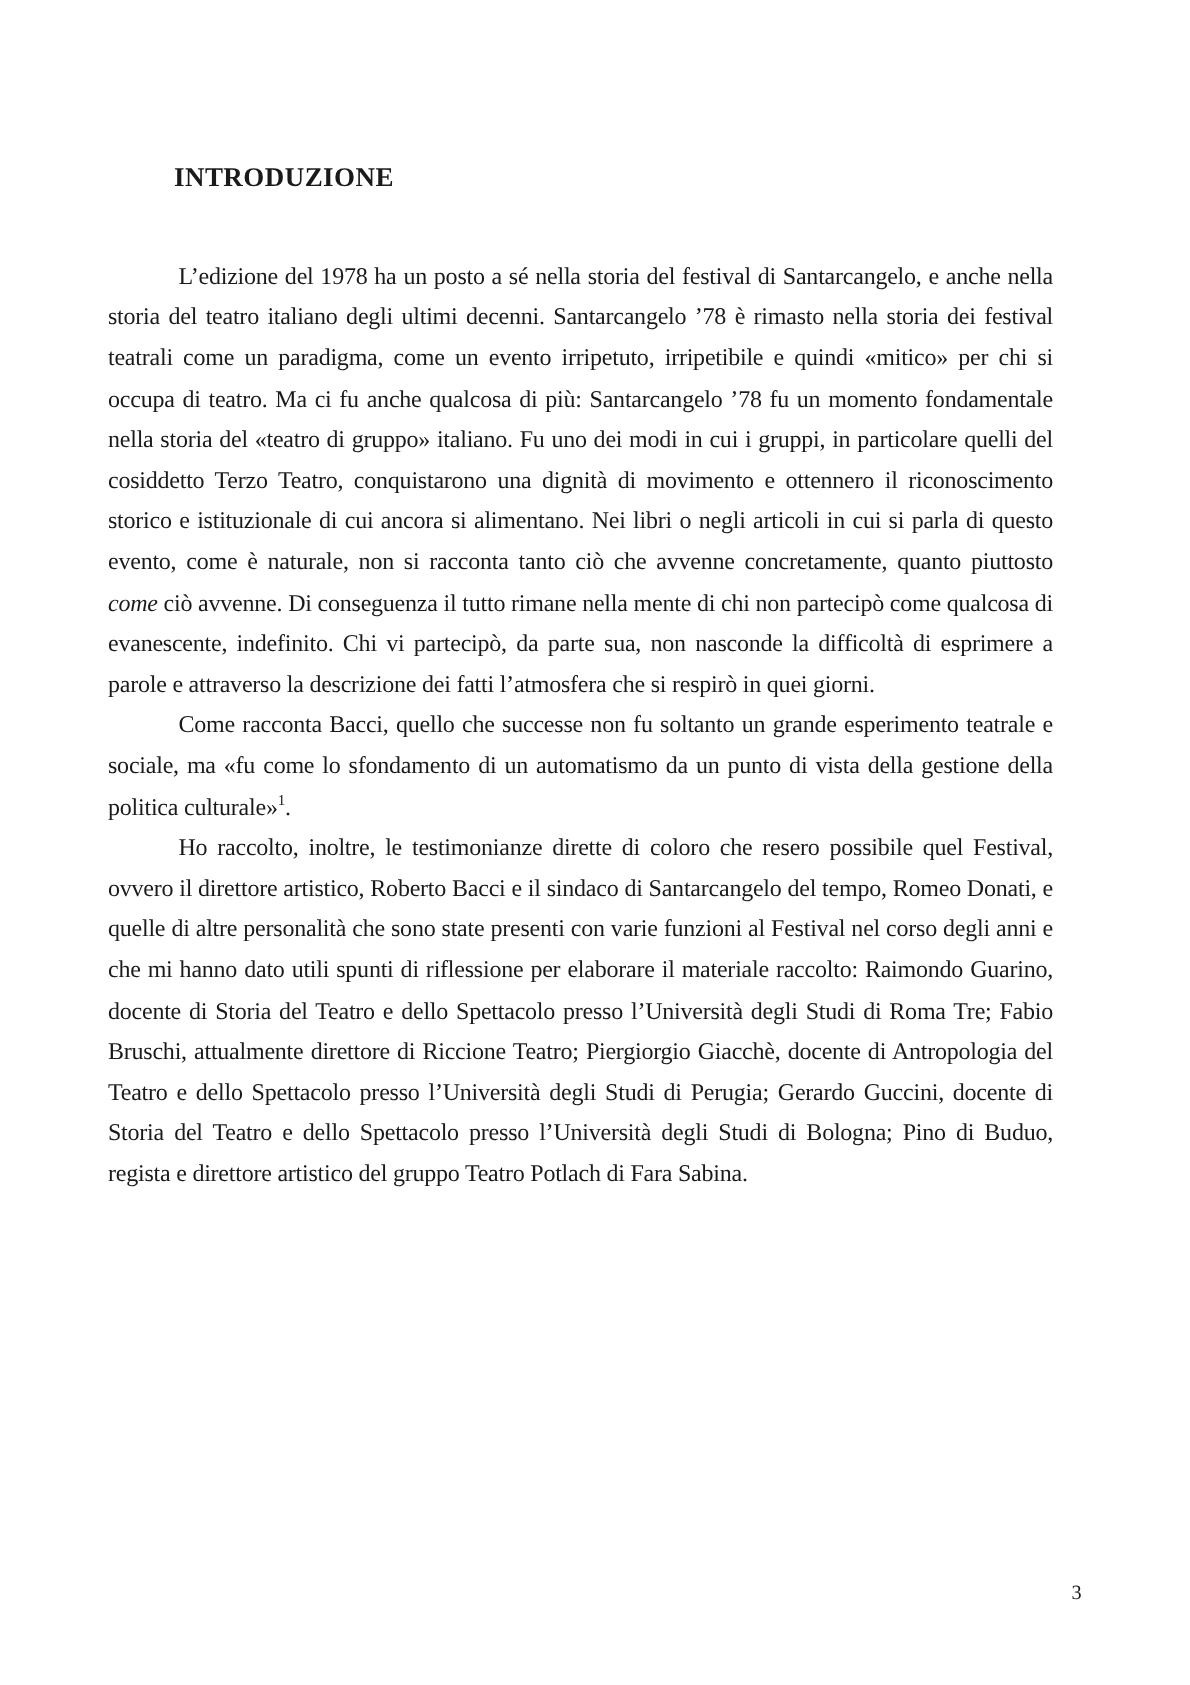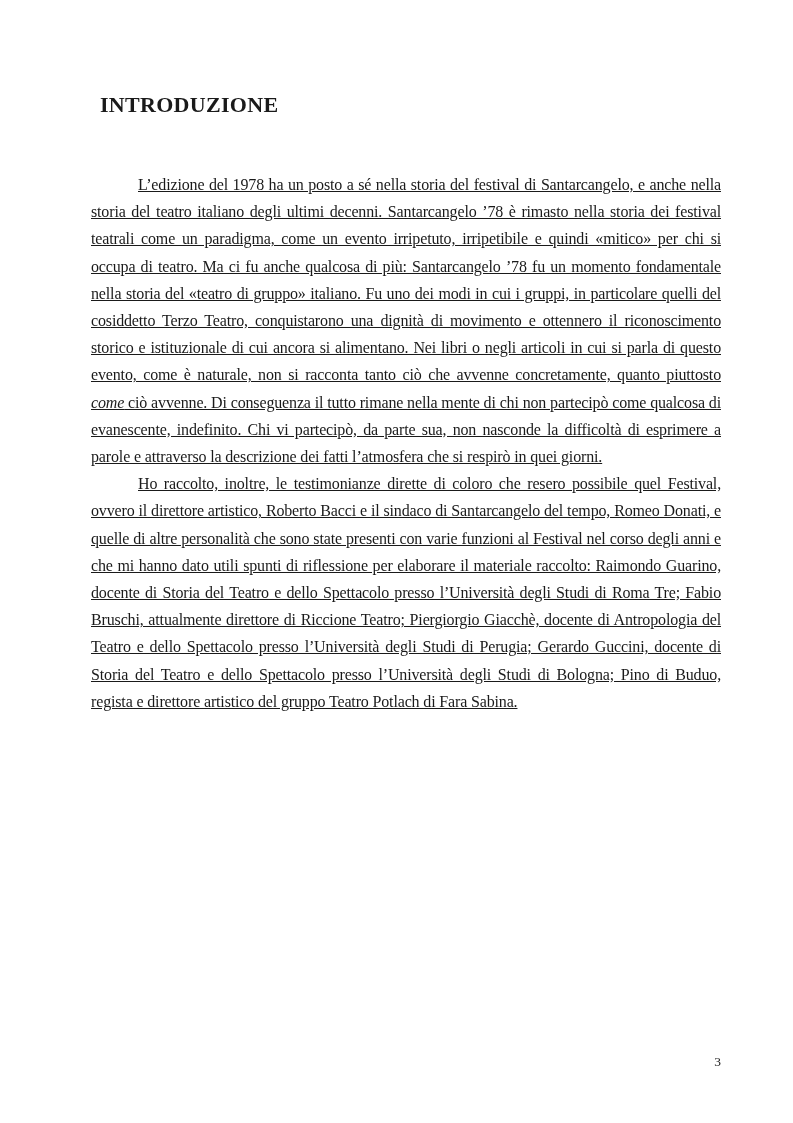--- a/index.html
+++ b/index.html
@@ -13,35 +13,34 @@
     height: 1123px;
     background: #ffffff;
     font-family: "Liberation Serif", "DejaVu Serif", serif;
     color: #1a1a1a;
     overflow: hidden;
   }
   .title {
     position: absolute;
     top: 92px;
     left: 100px;
-    margin: 0;
-    font-size: 22px;
+    margin: 16px;
+    font-size: 18px;
     font-weight: bold;
     letter-spacing: 0.3px;
   }
   .body-text {
     position: absolute;
     top: 171px;
-    left: 91px;
+    left: 72px;
     width: 630px;
     font-size: 16px;
     line-height: 27.2px;
     letter-spacing: -0.15px;
     text-align: justify;
-    text-decoration: underline;
   }
   .body-text p {
     margin: 0;
     text-indent: 47px;
   }
   .seg-italic { font-style: italic; }
   sup.fnref {
     font-size: 10px;
     line-height: 0;
     vertical-align: super;
@@ -78,20 +77,21 @@
 </head>
 <body>
 
 <div class="page">
 
   <h1 class="title">INTRODUZIONE</h1>
 
   <div class="body-text">
     <p><span>L’edizione del 1978 ha un posto a sé nella storia del festival di Santarcangelo, e anche nella storia del teatro italiano degli ultimi decenni. Santarcangelo ’78 è rimasto nella storia dei festival teatrali come un paradigma, come un evento irripetuto, irripetibile e quindi «mitico» per chi si occupa di teatro. Ma ci fu anche qualcosa di più: Santarcangelo ’78 fu un momento fondamentale nella storia del «teatro di gruppo» italiano. Fu uno dei modi in cui i gruppi, in particolare quelli del cosiddetto Terzo Teatro, conquistarono una dignità di movimento e ottennero il riconoscimento storico e istituzionale di cui ancora si alimentano. Nei libri o negli articoli in cui si parla di questo evento, come è naturale, non si racconta tanto ciò che avvenne concretamente, quanto piuttosto </span><span class="seg-italic">come</span><span> ciò avvenne. Di conseguenza il tutto rimane nella mente di chi non partecipò come qualcosa di evanescente, indefinito. Chi vi partecipò, da parte sua, non nasconde la difficoltà di esprimere a parole e attraverso la descrizione dei fatti l’atmosfera che si respirò in quei giorni.</span></p>
 
+    <p><span>Come racconta Bacci, quello che successe non fu soltanto un grande esperimento teatrale e sociale, ma «fu come lo sfondamento di un automatismo da un punto di vista della gestione della politica culturale»</span><sup class="fnref">1</sup><span>.</span></p>
 
 
     <p><span>Ho raccolto, inoltre, le testimonianze dirette di coloro che resero possibile quel Festival, ovvero il direttore artistico, Roberto Bacci e il sindaco di Santarcangelo del tempo, Romeo Donati, e quelle di altre personalità che sono state presenti con varie funzioni al Festival nel corso degli anni e che mi hanno dato utili spunti di riflessione per elaborare il materiale raccolto: Raimondo Guarino, docente di Storia del Teatro e dello Spettacolo presso l’Università degli Studi di Roma Tre; Fabio Bruschi, attualmente direttore di Riccione Teatro; Piergiorgio Giacchè, docente di Antropologia del Teatro e dello Spettacolo presso l’Università degli Studi di Perugia; Gerardo Guccini, docente di Storia del Teatro e dello Spettacolo presso l’Università degli Studi di Bologna; Pino di Buduo, regista e direttore artistico del gruppo Teatro Potlach di Fara Sabina.</span></p>
   </div>
 
 
   <div class="page-number">3</div>
 
 </div>
 

